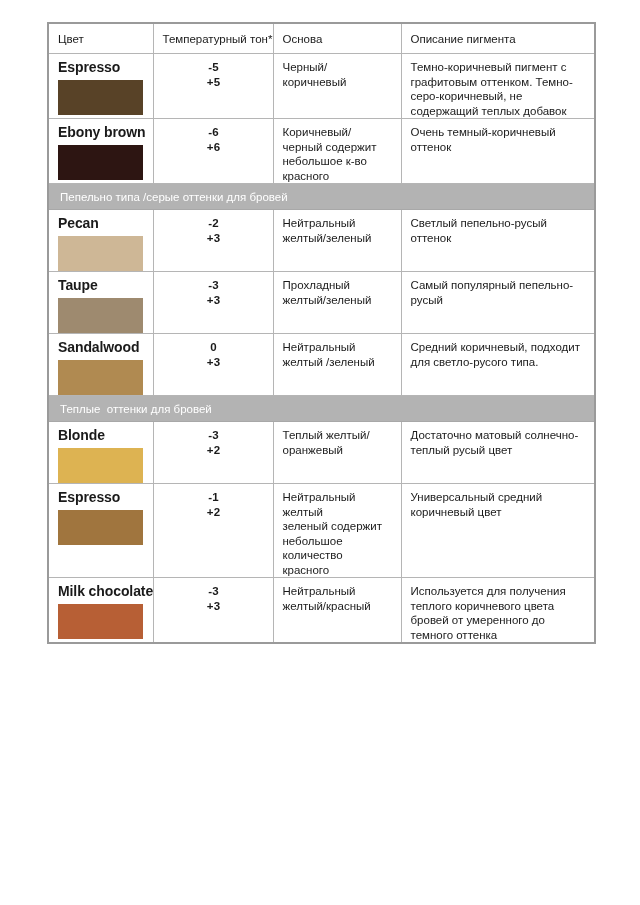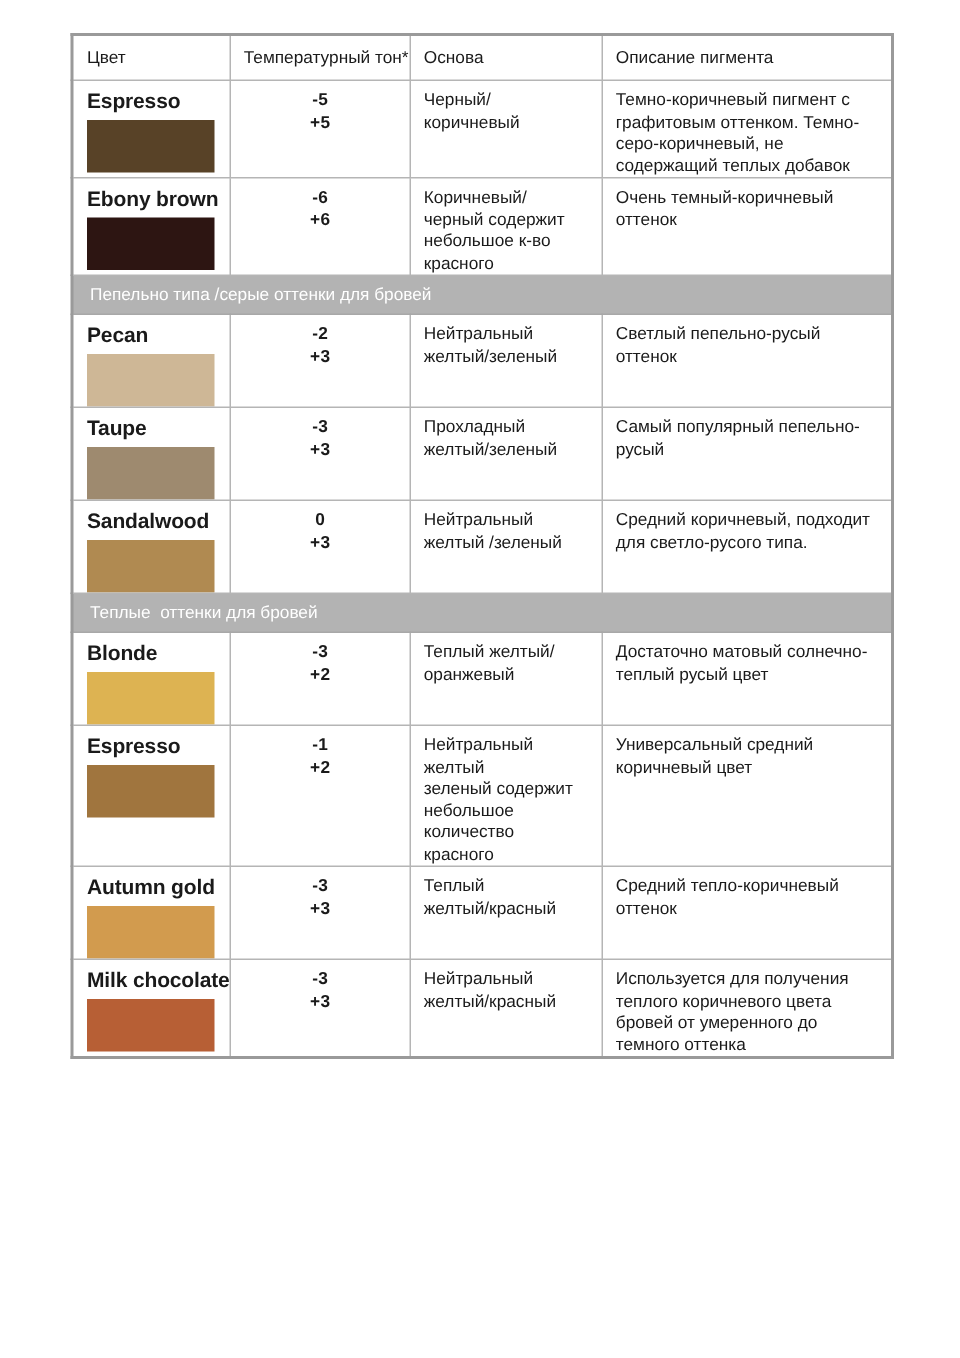--- a/index.html
+++ b/index.html
@@ -253,37 +253,20 @@
 зеленый содержит
 небольшое
 количество красного</div>
           </td>
           <td class="cell-desc">
             <div class="cell-text">Универсальный средний коричневый цвет</div>
           </td>
         </tr>
         <tr class="shade-row">
           <td class="cell-color">
-            <div class="shade-name">Autumn gold</div>
-            <span class="swatch" style="background-color: rgb(210, 155, 78);"></span>
-          </td>
-          <td class="cell-tone">
-            <div class="tone-value">-3</div>
-            <div class="tone-value">+3</div>
-          </td>
-          <td class="cell-base">
-            <div class="cell-text">Теплый
-желтый/красный</div>
-          </td>
-          <td class="cell-desc">
-            <div class="cell-text">Средний тепло-коричневый оттенок</div>
-          </td>
-        </tr>
-        <tr class="shade-row">
-          <td class="cell-color">
             <div class="shade-name">Milk chocolate</div>
             <span class="swatch" style="background-color: rgb(183, 95, 53);"></span>
           </td>
           <td class="cell-tone">
             <div class="tone-value">-3</div>
             <div class="tone-value">+3</div>
           </td>
           <td class="cell-base">
             <div class="cell-text">Нейтральный
 желтый/красный</div>

